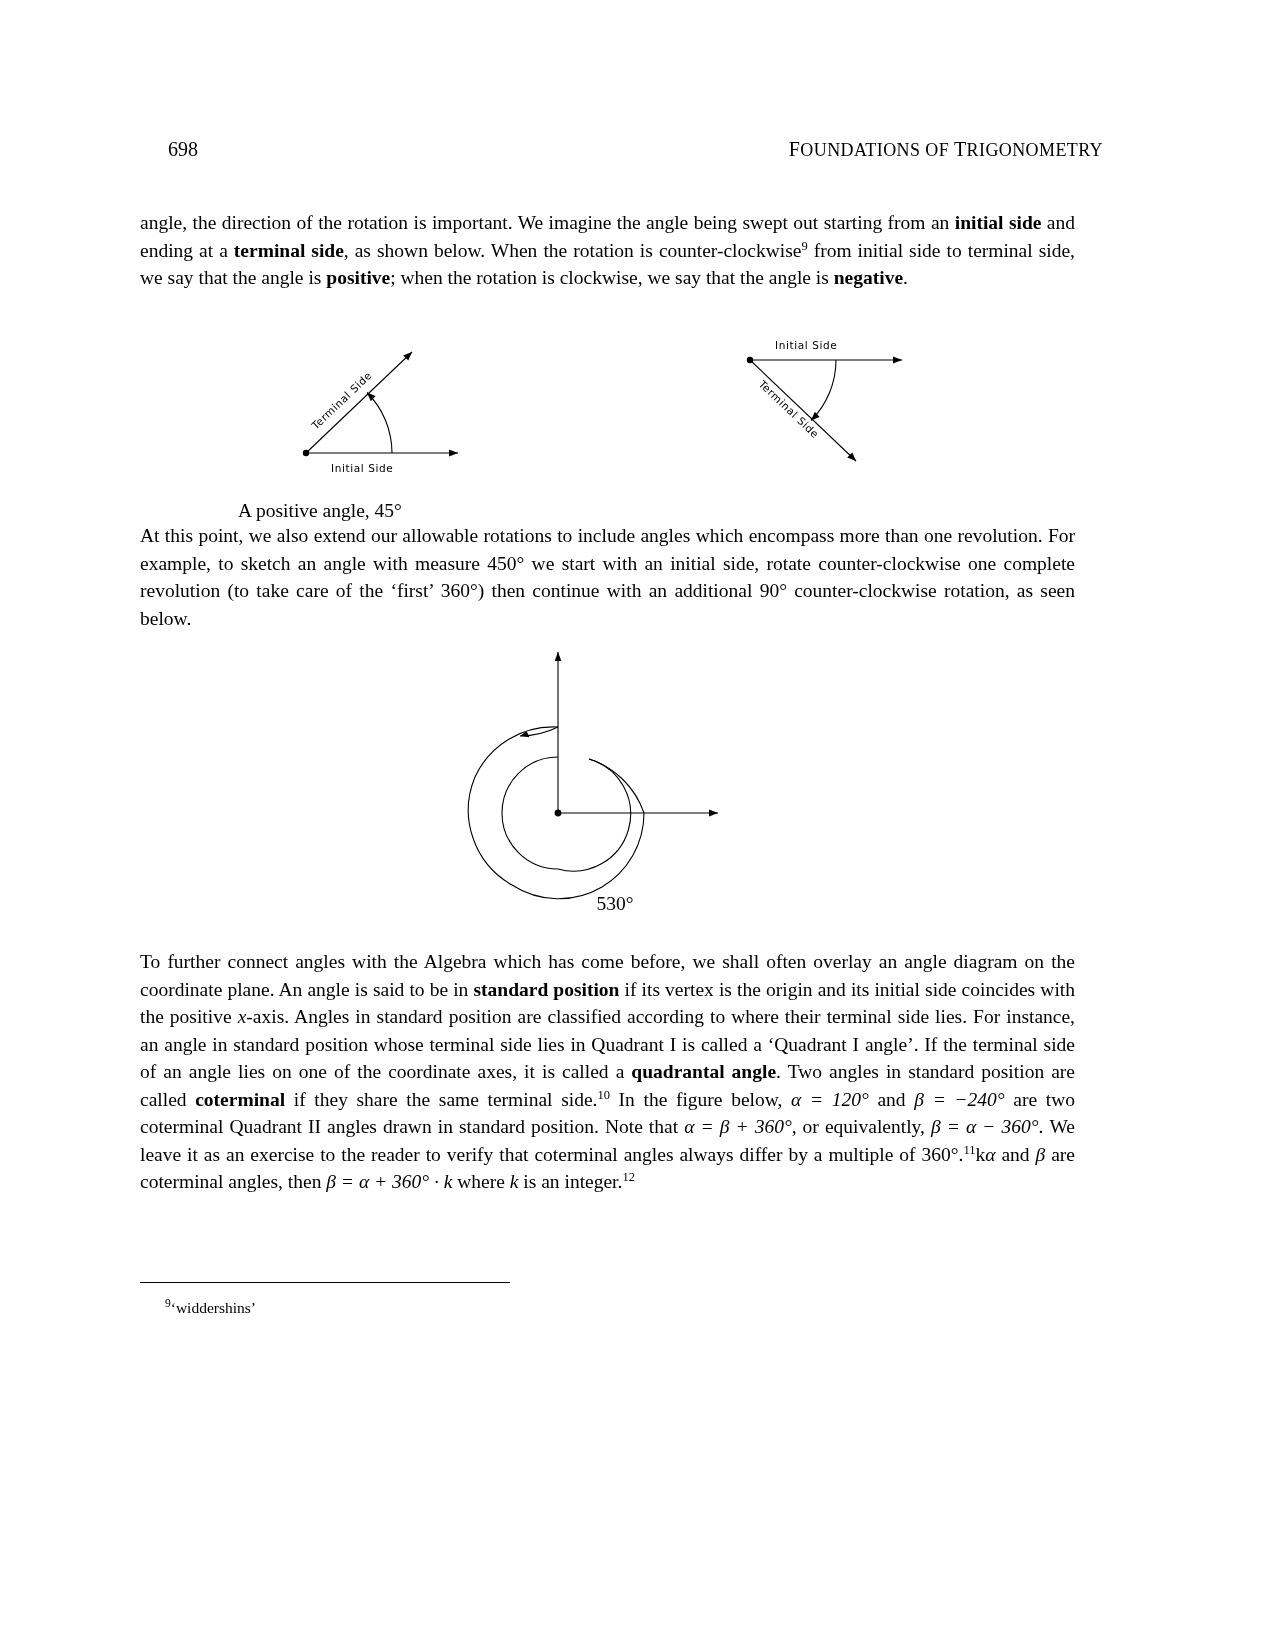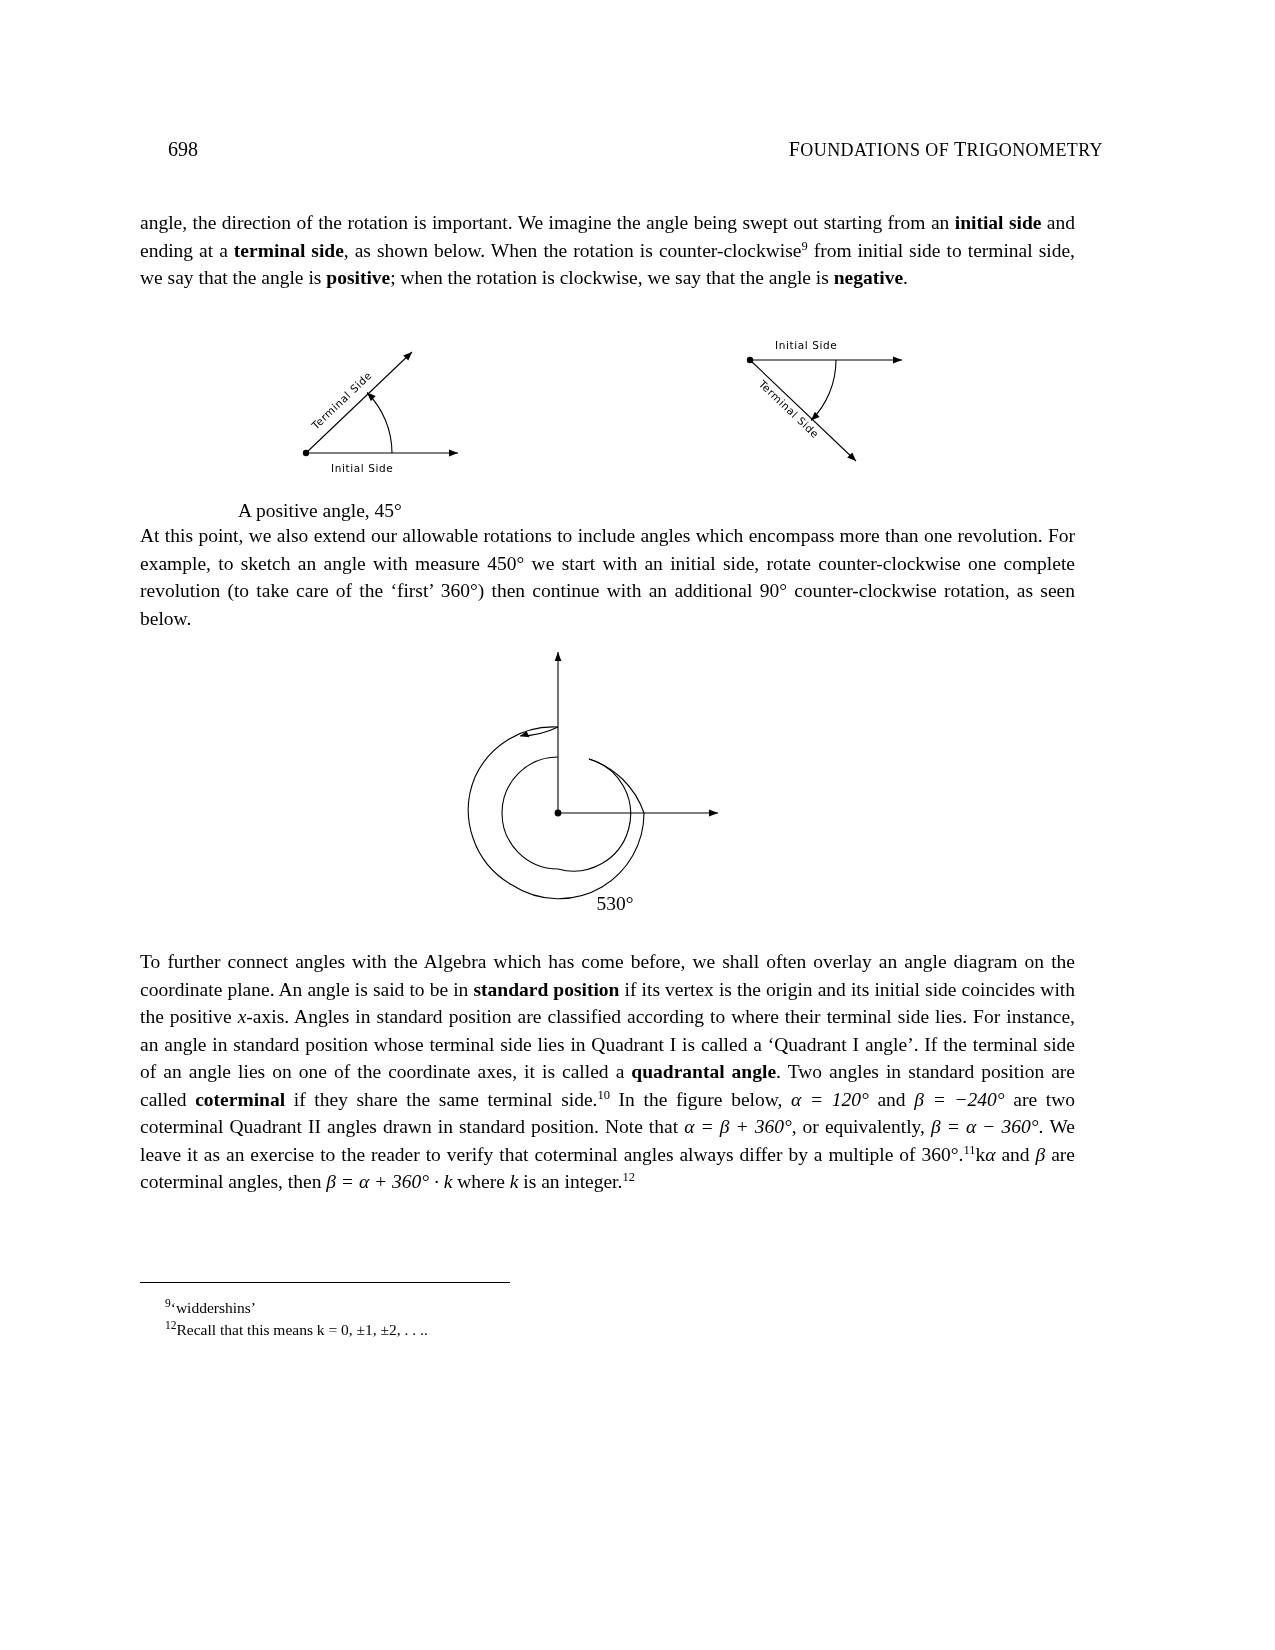--- a/index.html
+++ b/index.html
@@ -225,16 +225,15 @@
   </div>
   <div class="cap-big">530°</div>
 
   <div class="block para-3">
     <span>To further connect angles with the Algebra which has come before, we shall often overlay an angle diagram on the coordinate plane. An angle is said to be in </span><b>standard position</b><span> if its vertex is the origin and its initial side coincides with the positive </span><span class="mathit">x</span><span>-axis. Angles in standard position are classified according to where their terminal side lies. For instance, an angle in standard position whose terminal side lies in Quadrant I is called a ‘Quadrant I angle’. If the terminal side of an angle lies on one of the coordinate axes, it is called a </span><b>quadrantal angle</b><span>. Two angles in standard position are called </span><b>coterminal</b><span> if they share the same terminal side.</span><span class="sup">10</span><span> In the figure below, </span><span class="mathit nowrap">α = 120°</span><span> and </span><span class="mathit nowrap">β = −240°</span><span> are two coterminal Quadrant II angles drawn in standard position. Note that </span><span class="mathit nowrap">α = β + 360°</span><span>, or equivalently, </span><span class="mathit nowrap">β = α − 360°</span><span>. We leave it as an exercise to the reader to verify that coterminal angles always differ by a multiple of 360°.</span><span class="sup">11</span><span>k</span><span class="mathit">α</span><span> and </span><span class="mathit">β</span><span> are coterminal angles, then </span><span class="mathit nowrap">β = α + 360° · k</span><span> where </span><span class="mathit">k</span><span> is an integer.</span><span class="sup">12</span>
   </div>
 
   <div class="fn-rule"></div>
   <div class="footnotes">
     <span class="fn"><span class="num">9</span><span>‘widdershins’</span></span>
-    <span class="fn"><span class="num">12</span><span>Recall that this means k = 0, ±1, ±2, . . ..</span></span>
   </div>
 
 </div>
 
 </body></html>

